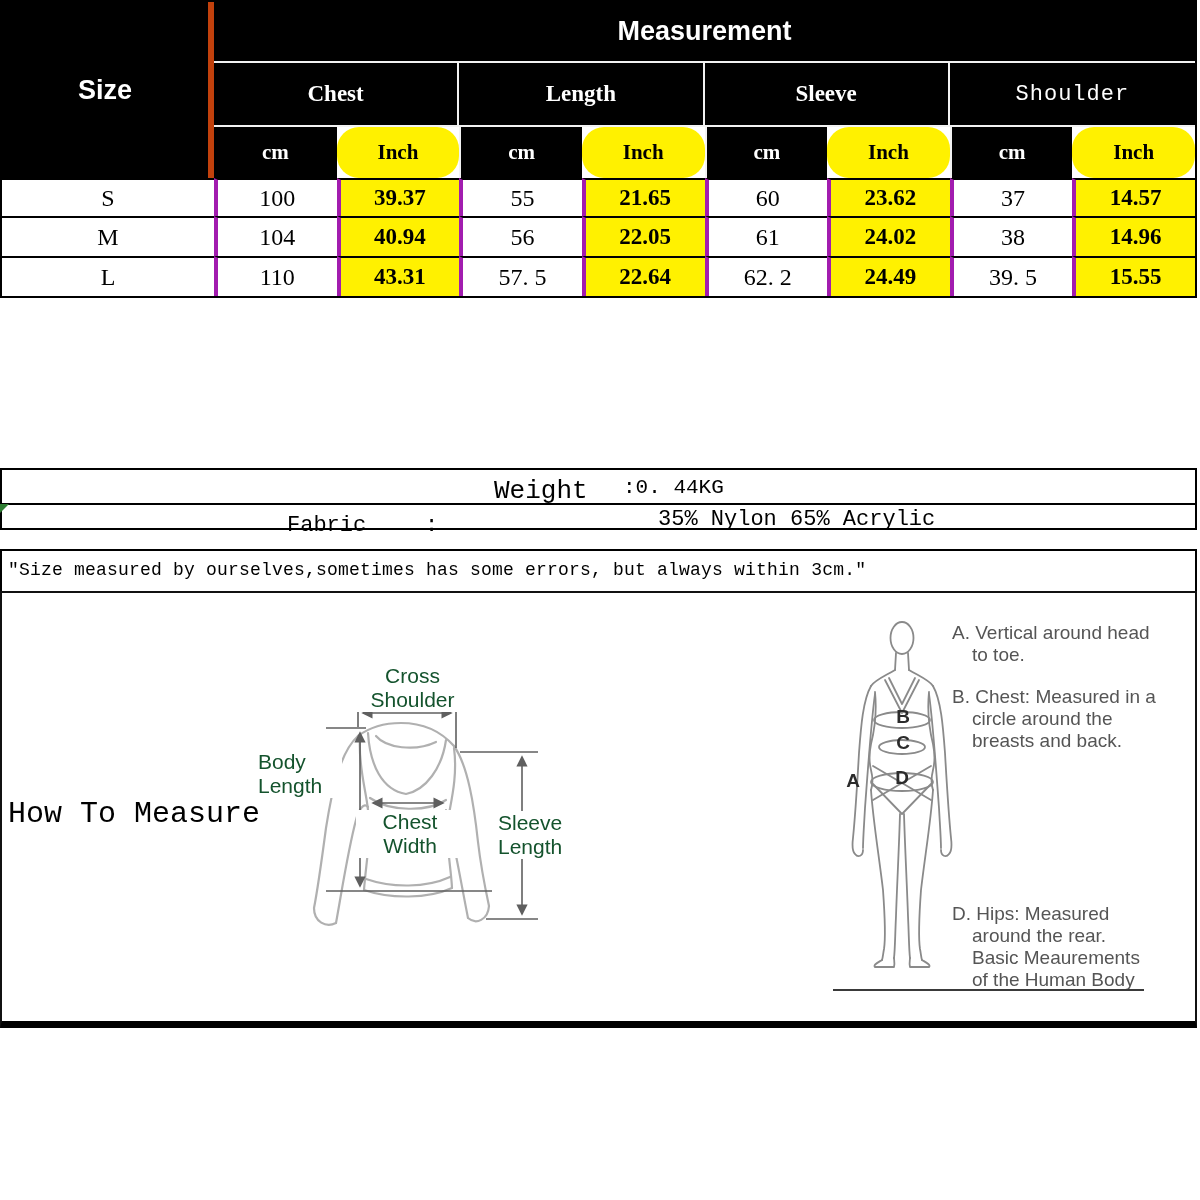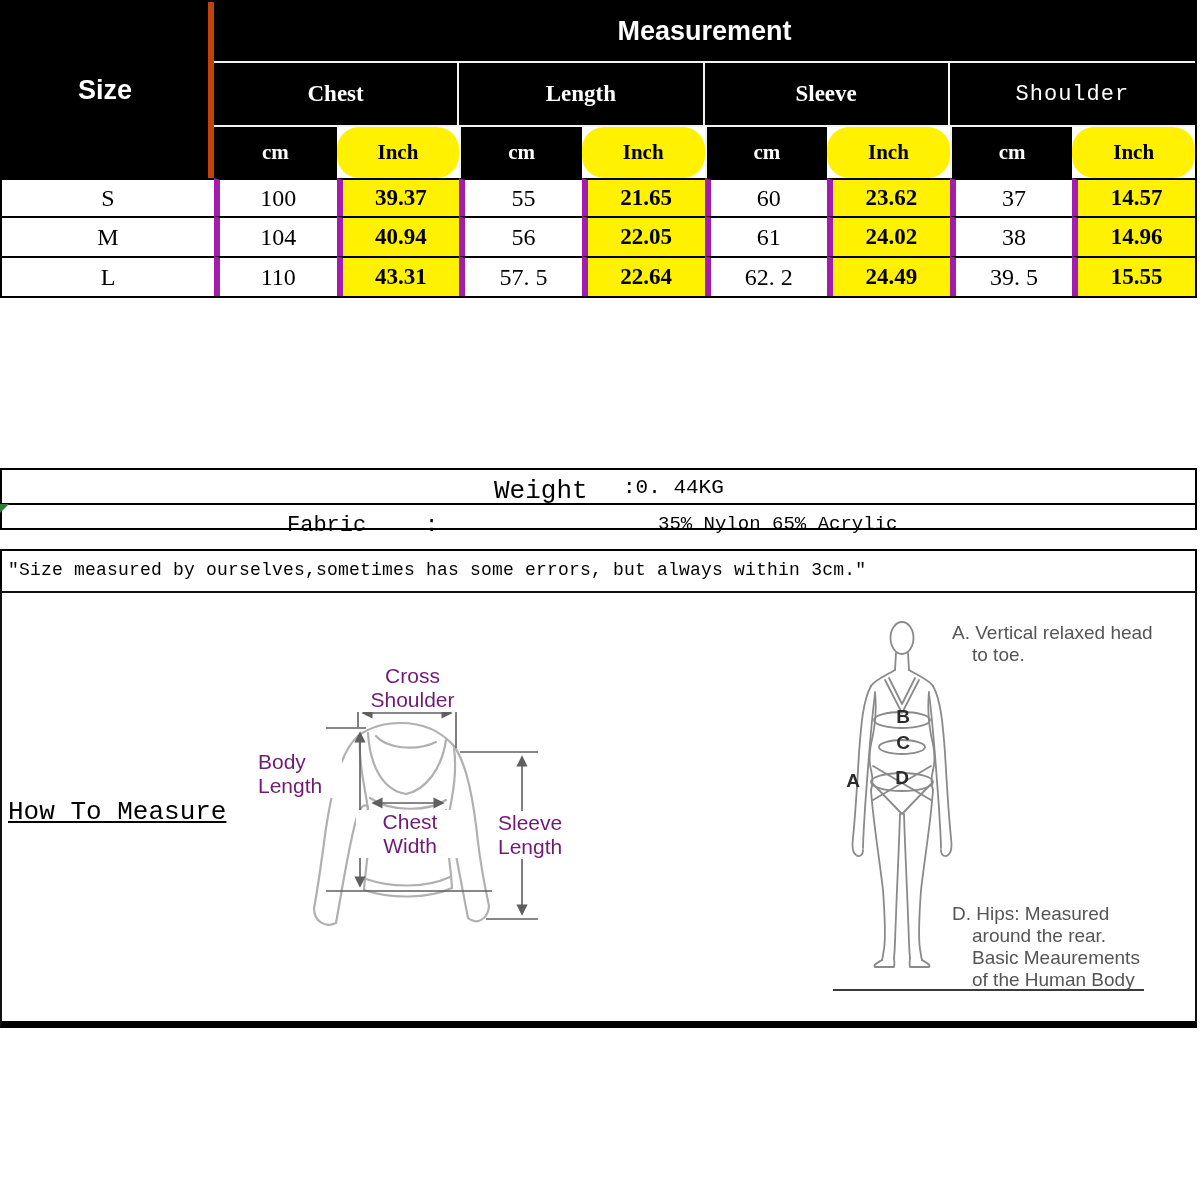--- a/index.html
+++ b/index.html
@@ -19,47 +19,47 @@
     font-family:"Liberation Sans",sans-serif; font-weight:bold; font-size:27px; }
   .c-g0 { grid-area:2/2/3/4; } .c-g1 { grid-area:2/4/3/6; }
   .c-g2 { grid-area:2/6/3/8; } .c-g3 { grid-area:2/8/3/10; }
   .grp { border-bottom:2px solid #f2f2f2; font-weight:bold; font-size:23px; }
   .c-g0,.c-g1,.c-g2 { border-right:2px solid #f2f2f2; }
   .c-g3 { font-family:"Liberation Mono",monospace; font-weight:normal; font-size:22px; letter-spacing:1px; }
   .unit { font-weight:bold; font-size:21px; }
   .u-inch { background:#fff100; color:#000;border-radius:22px; }
   .gsep { border-left:2px solid #f2f2f2; }
   .d { font-size:24px; color:#000; background:#fff; border-top:2px solid #000; }
-  .d-left { border-left:6px solid #a21caf; }
+  .d-left { border-left:4px solid #a21caf; }
   .d-inch { background:#fff100; font-weight:bold; font-size:23px; }
 
   
   .info-row { position:absolute; left:0; width:1197px; border:2px solid #000; box-sizing:border-box;
     font-family:"Liberation Mono",monospace; color:#000; background:#fff; }
   .w-row { top:468px; height:37px; }
   .f-row { top:503px; height:27px; }
   .n-row { top:549px; height:46px; }
   .pos { position:absolute; white-space:pre; }
   .w-label { left:492px; top:6px; font-size:26px; }
   .w-value { left:621px; top:6px; font-size:21px; }
   .f-label { left:285px; top:8px; font-size:22px; }
   .f-colon { left:423px; top:8px; font-size:22px; }
-  .f-value { left:656px; top:8px; font-size:19px; }
+  .f-value { left:656px; top:2px; font-size:22px; }
   .note-text { left:6px; top:9px; font-size:18px; letter-spacing:0.2px; }
   .green-mark { position:absolute; left:0; top:504px; width:0; height:0;
     border-top:9px solid #2e7d32; border-right:9px solid transparent; }
 
   
   .htm-box { position:absolute; left:0; top:591px; width:1197px; height:437px;
     border:2px solid #111; border-bottom:7px solid #000; box-sizing:border-box; background:#fff; }
   .htm-title { position:absolute; left:8px; top:797px; font-family:"Liberation Mono",monospace;
-    font-size:26px; color:#000; white-space:pre;text-decoration:underline; }
+    font-size:30px; color:#000; white-space:pre; }
   .garment-svg { position:absolute; left:240px; top:600px; }
   .figure-svg { position:absolute; left:825px; top:608px; }
-  .dlabel { position:absolute; font-family:"Liberation Sans",sans-serif; color:#701a75;
+  .dlabel { position:absolute; font-family:"Liberation Sans",sans-serif; color:#14532d;
     font-size:21px; line-height:24px; white-space:pre-line; background:#fff; padding:0 2px; }
   .lb-cross { left:338px; top:664px; width:145px; text-align:center; }
   .lb-body { left:256px; top:750px; width:82px; text-align:left; }
   .lb-chest { left:356px; top:810px; width:104px; text-align:center; }
   .lb-sleeve { left:496px; top:811px; width:72px; text-align:left; }
   .flabel { position:absolute; font-family:"Liberation Sans",sans-serif; font-weight:bold;
     font-size:19px; color:#2b2b2b; width:20px; text-align:center; }
   .fl-a { left:843px; top:770px; } .fl-b { left:893px; top:706px; }
   .fl-c { left:893px; top:732px; } .fl-d { left:892px; top:767px; }
   .anno { position:absolute; left:952px; width:228px; font-family:"Liberation Sans",sans-serif;
@@ -210,21 +210,24 @@
       <path d="M79,206 C80,240 82,278 83,308 C84,330 84,342 85,350"></path>
       <path d="M57,352 C52,355 48,357 50,359 L69,359 C70,355 69,352 69,350"></path>
       <path d="M97,352 C102,355 106,357 104,359 L85,359 C84,355 85,352 85,350"></path>
     </g>
   </svg>
   <span class="flabel fl-a">A</span>
   <span class="flabel fl-b">B</span>
   <span class="flabel fl-c">C</span>
   <span class="flabel fl-d">D</span>
 
-  <div class="anno an-a">A. Vertical relaxed head
+  <div class="anno an-a">A. Vertical around head
 to toe.</div>
+  <div class="anno an-b">B. Chest: Measured in a
+circle around the
+breasts and back.</div>
   <div class="anno an-d">D. Hips: Measured
 around the rear.
 Basic Meaurements
 of the Human Body</div>
   <div class="ground-line"></div>
 
 </div>
 
 </body></html>

